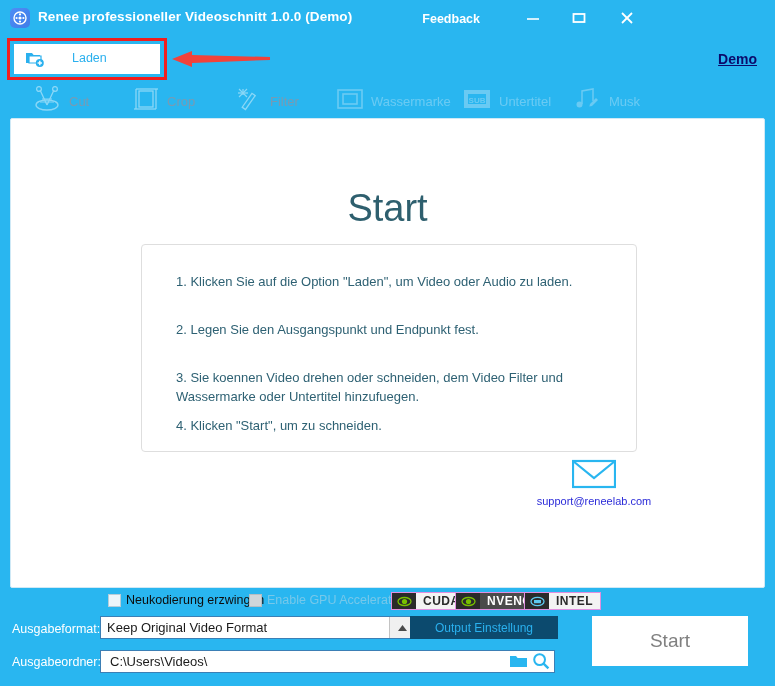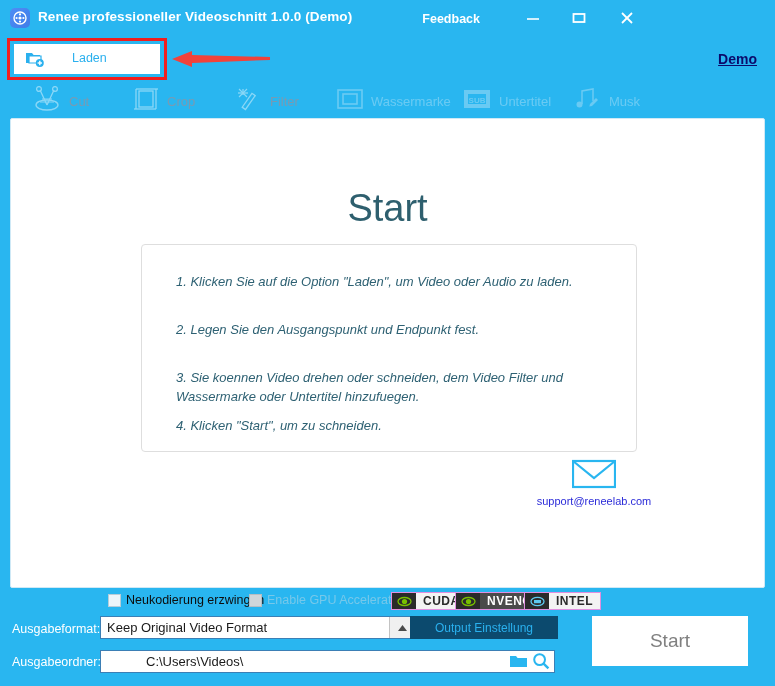--- a/index.html
+++ b/index.html
@@ -78,21 +78,21 @@
     position: absolute; left: 10px; top: 118px;
     width: 755px; height: 470px;
     background: #ffffff; border: 1px solid #cfe9f6; border-radius: 2px;
   }
   .start-title {
     position: absolute; left: 0; top: 68px; width: 100%;
     text-align: center; font-size: 38px; color: #2e5f6e; font-weight: normal;
   }
   .instr-box {
     position: absolute; left: 130px; top: 125px; width: 496px; height: 208px;
-    border: 1px solid #dedede; border-radius: 4px; font-style: italic;
+    border: 1px solid #dedede; border-radius: 4px;
   }
   .instr {
     position: absolute; left: 34px; width: 440px;
     font-size: 13px; color: #2e6173; line-height: 1.45;
   }
   .i1 { top: 28px; }
   .i2 { top: 76px; }
   .i3 { top: 124px; }
   .i4 { top: 172px; }
 
@@ -151,21 +151,21 @@
   }
   .out-set-btn {
     position: absolute; left: 410px; top: 616px; width: 148px; height: 23px;
     background: #0c4a6e; display: flex; align-items: center; justify-content: center;
     font-size: 12px; color: #2ab0ee; cursor: pointer;
   }
   .fold-input {
     position: absolute; left: 100px; top: 650px; width: 455px; height: 23px;
     background: #ffffff; border: 1px solid #3b7fb5; display: flex; align-items: center;
   }
-  .fold-value { padding-left: 22px; font-size: 13px; color: #1a1a1a; margin-left: 23px; }
+  .fold-value { padding-left: 9px; font-size: 13px; color: #1a1a1a; }
   .fold-icons {
     position: absolute; right: 4px; top: 1px; display: flex; align-items: center; gap: 4px;
   }
   .start-btn {
     position: absolute; left: 592px; top: 616px; width: 156px; height: 50px;
     background: #ffffff; display: flex; align-items: center; justify-content: center;
     font-size: 19px; color: #808080; cursor: pointer;
   }
 </style>
 </head>

